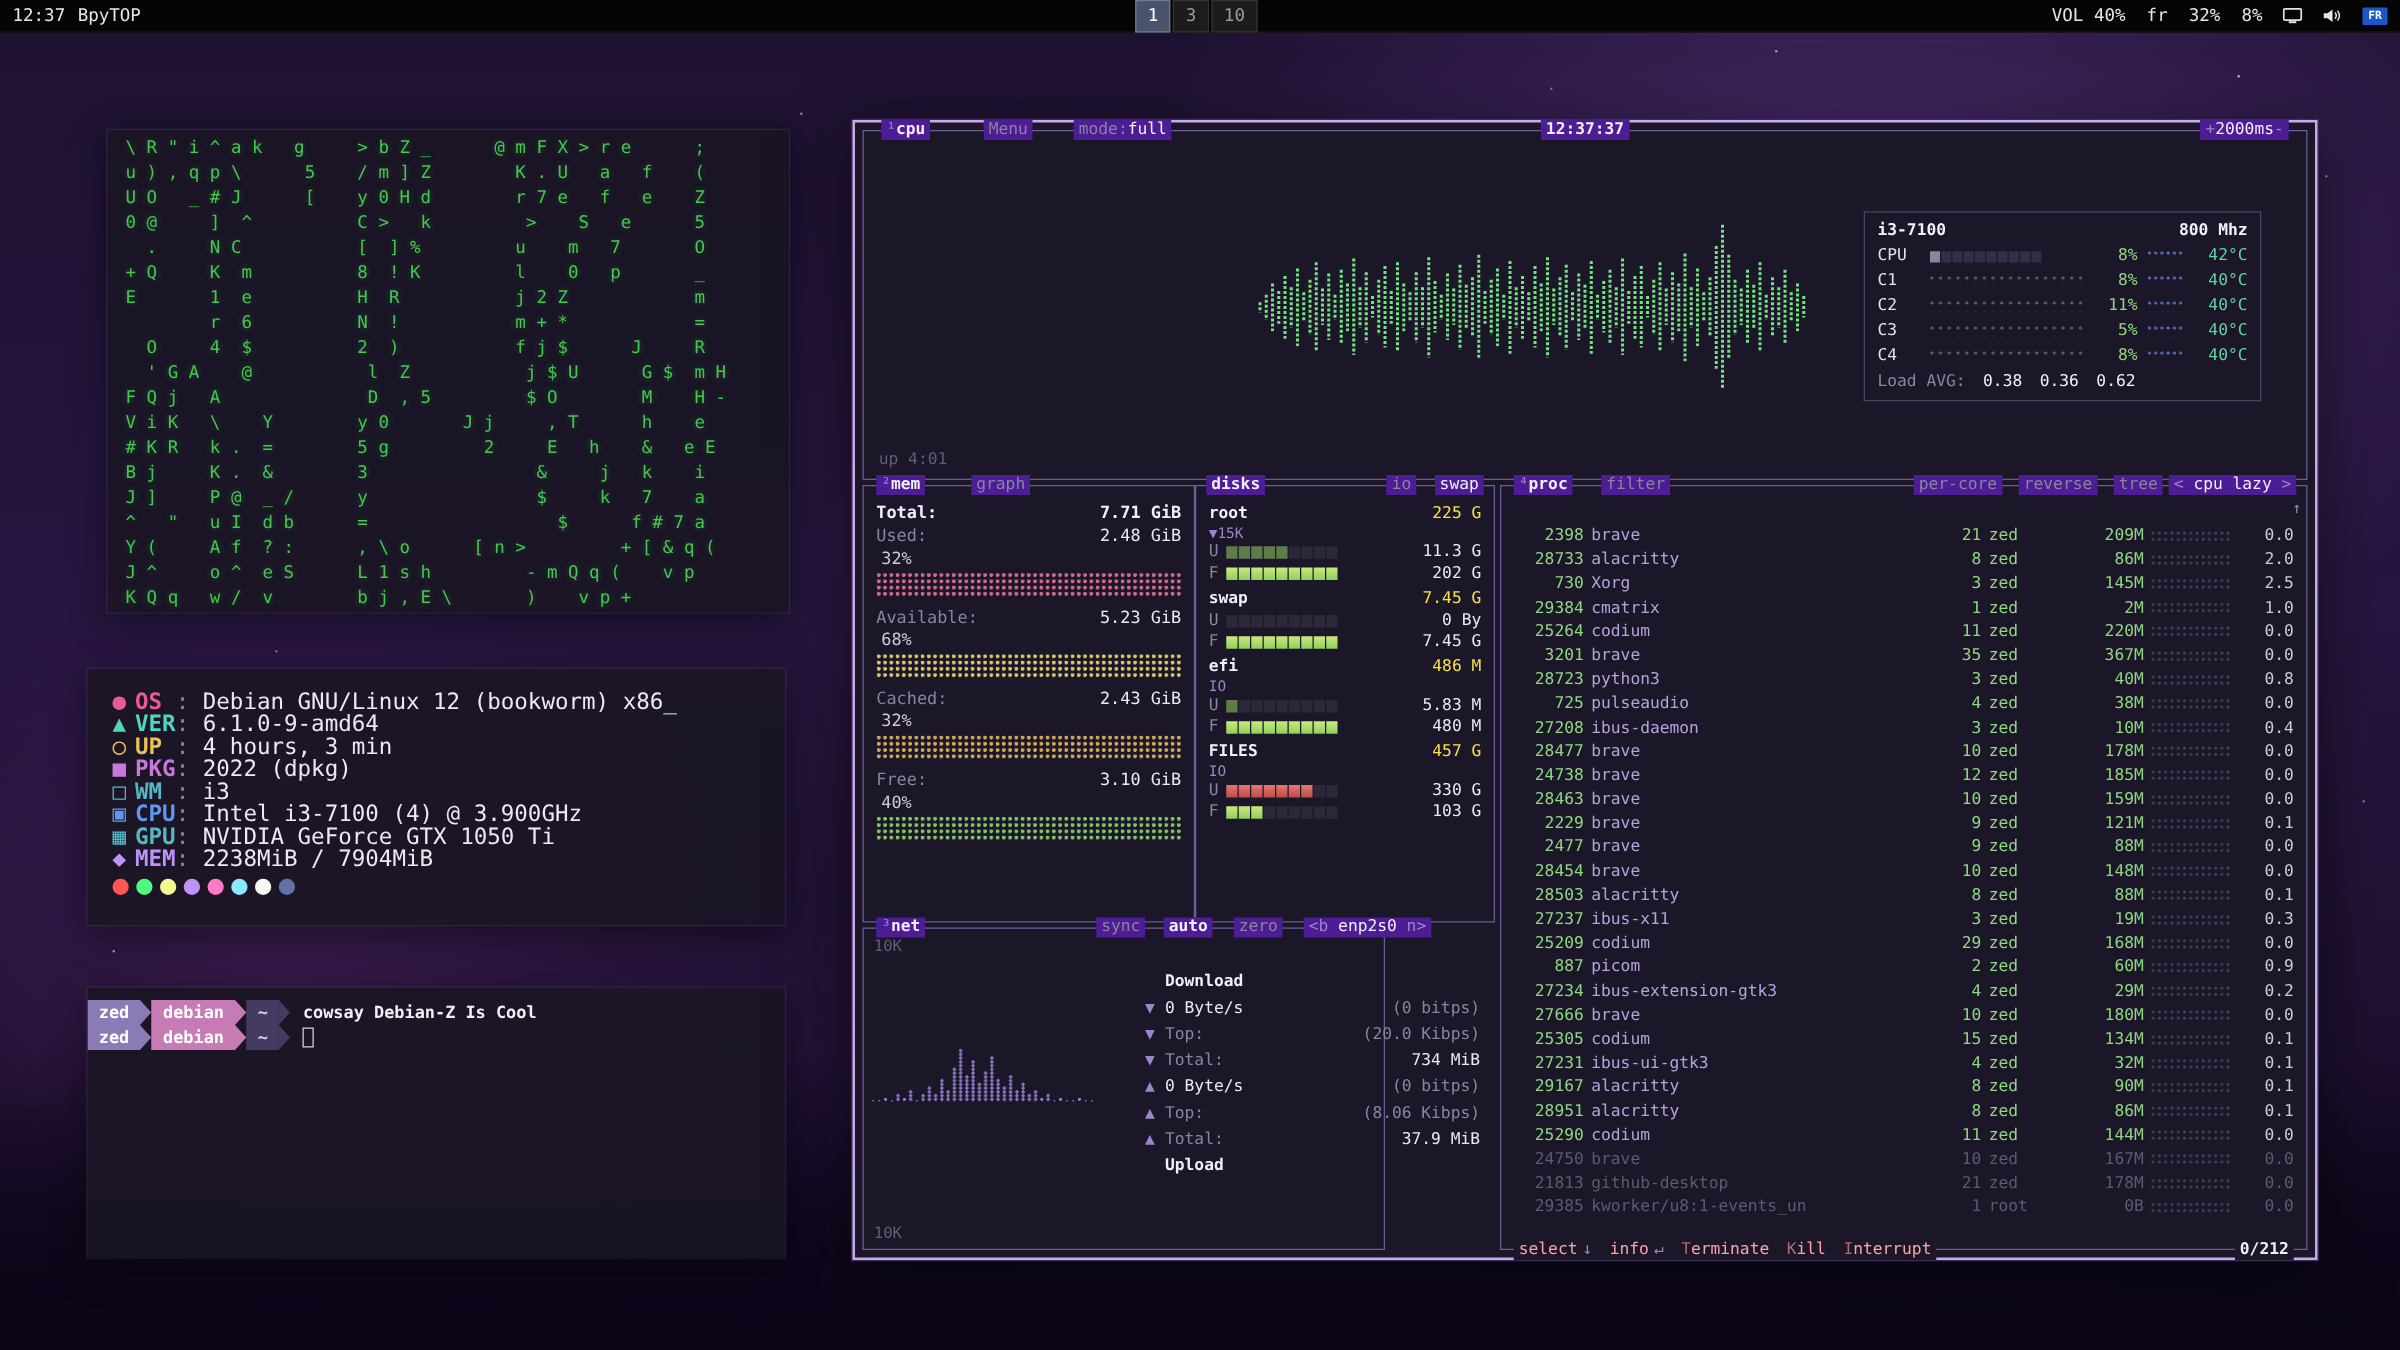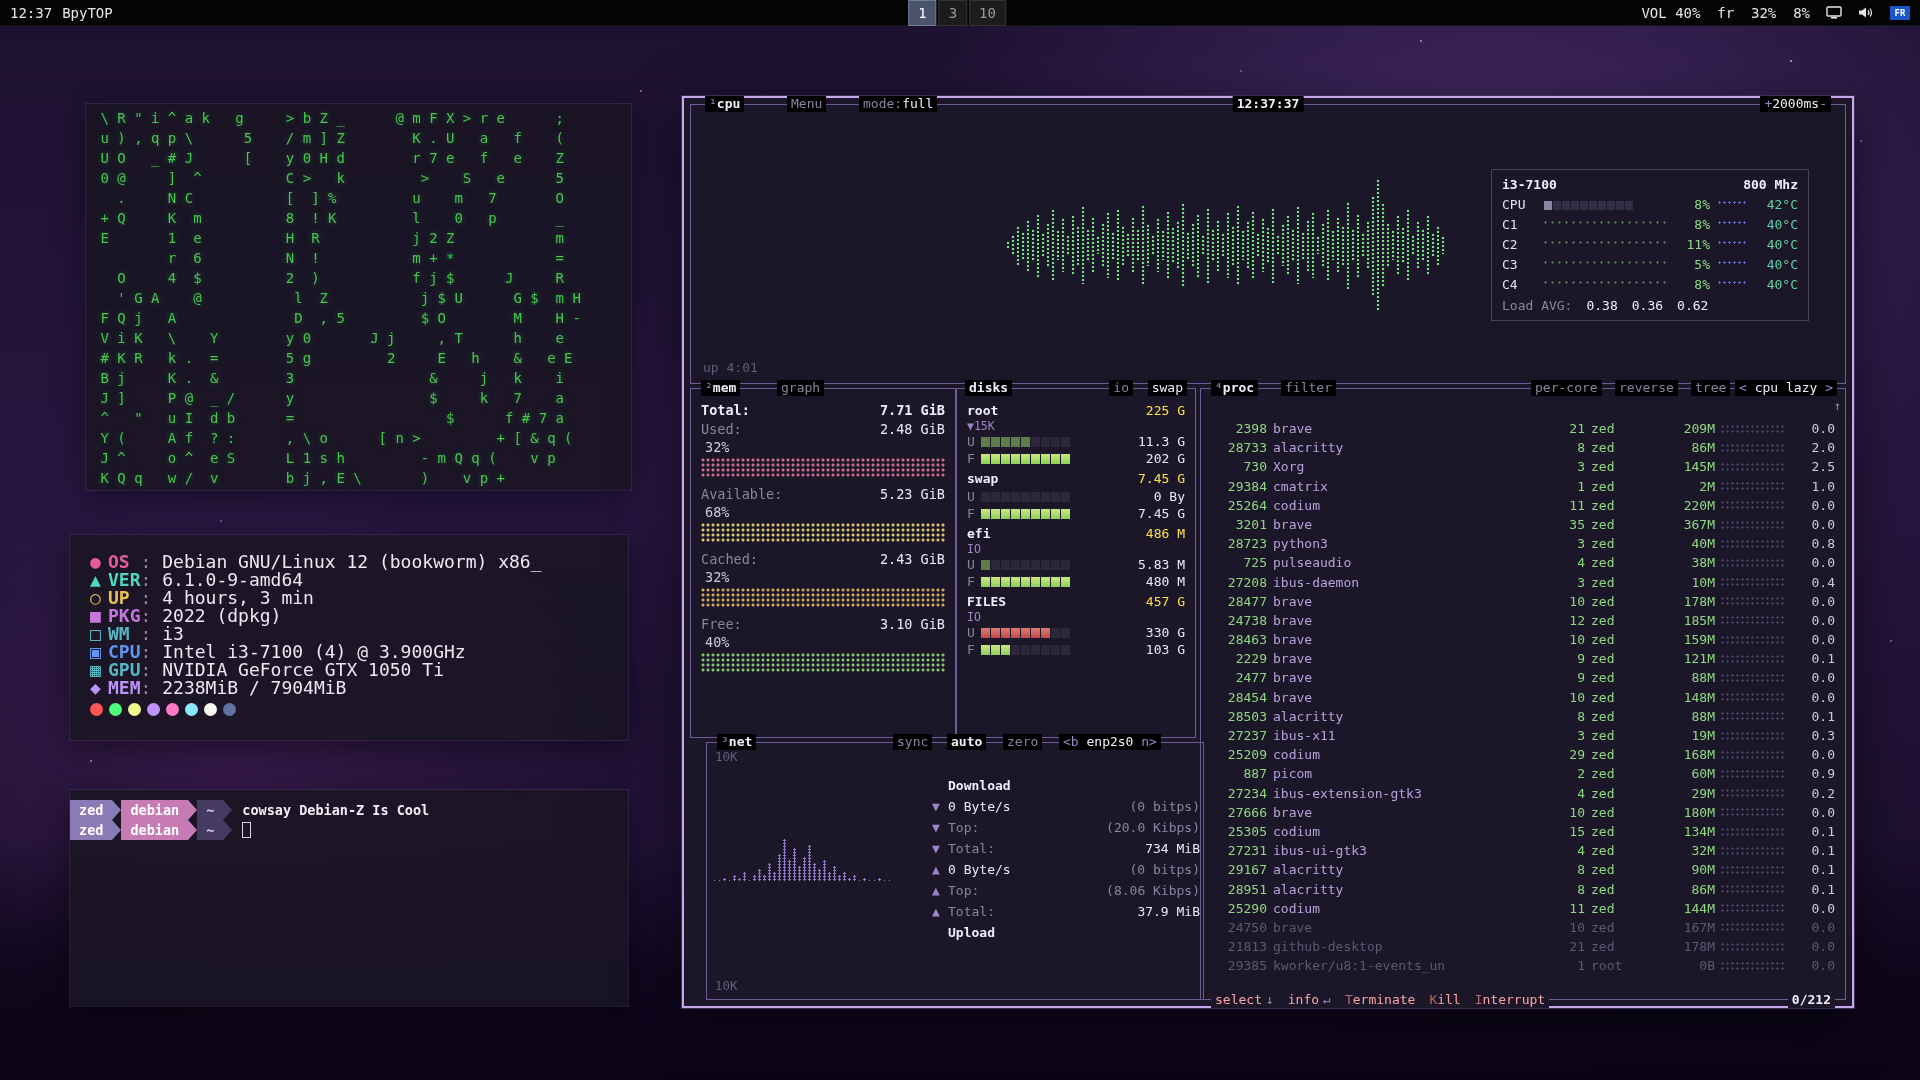--- a/index.html
+++ b/index.html
@@ -65,32 +65,32 @@
   .a-host{border-left-color:#c77bb4}
   .a-path{border-left-color:#453b62}
   .cmd{margin-left:10px;color:#f2eefa;font-weight:bold;font-size:13.5px}
   .cowart{font-size:13.5px;line-height:17px;white-space:pre;color:#e4e0ee;padding:8px 14px 6px}
   .cursor{display:inline-block;width:9px;height:16px;border:1px solid #d8d4e4;margin-left:10px}
 
   
   .bpy{position:absolute;left:682px;top:96px;width:1172px;height:912px;background:#1c1728;
     border:2px solid #c9a8ee;box-shadow:0 0 0 1px #3a2f52,0 14px 50px rgba(0,0,0,.55)}
   .box{position:absolute;border:1px solid #6d5d96}
-  .bt{position:absolute;top:-9px;font-size:13px;background:#000000;padding:0 4px;white-space:pre;line-height:16px}
+  .bt{position:absolute;top:-9px;font-size:13px;background:#4c1d95;padding:0 4px;white-space:pre;line-height:16px}
   .bb{position:absolute;bottom:-9px;font-size:13px;background:#1c1728;padding:0 4px;white-space:pre;line-height:16px}
   .num{color:#9a86c8}
   .tname{color:#f2eefa;font-weight:bold}
   .tgray{color:#8a84a0}
   .twhite{color:#f2eefa}
   .tpurp{color:#9a86c8}
 
   .box.cpu{left:6px;top:6px;width:1156px;height:280px}
   .box.mem{left:6px;top:290px;width:266px;height:350px}
   .box.disks{left:272px;top:290px;width:240px;height:350px}
-  .box.net{left:22px;top:644px;width:498px;height:258px}
+  .box.net{left:6px;top:644px;width:418px;height:258px}
   .box.proc{left:516px;top:290px;width:646px;height:612px}
 
   
   .cpugraph{position:absolute;left:315px;top:60px;width:472px;height:160px;display:flex;align-items:center}
   .bar{width:4px;margin-right:1px;flex:0 0 auto;
     background-image:radial-gradient(circle at 2px 2px,#74e182 1.3px,transparent 1.6px);background-size:4px 4px}
   .uptime{position:absolute;left:12px;bottom:8px;color:#625c78;font-size:13px}
 
   
   .sensor{position:absolute;left:800px;top:64px;width:318px;height:152px;border:1px solid #4a4062;

